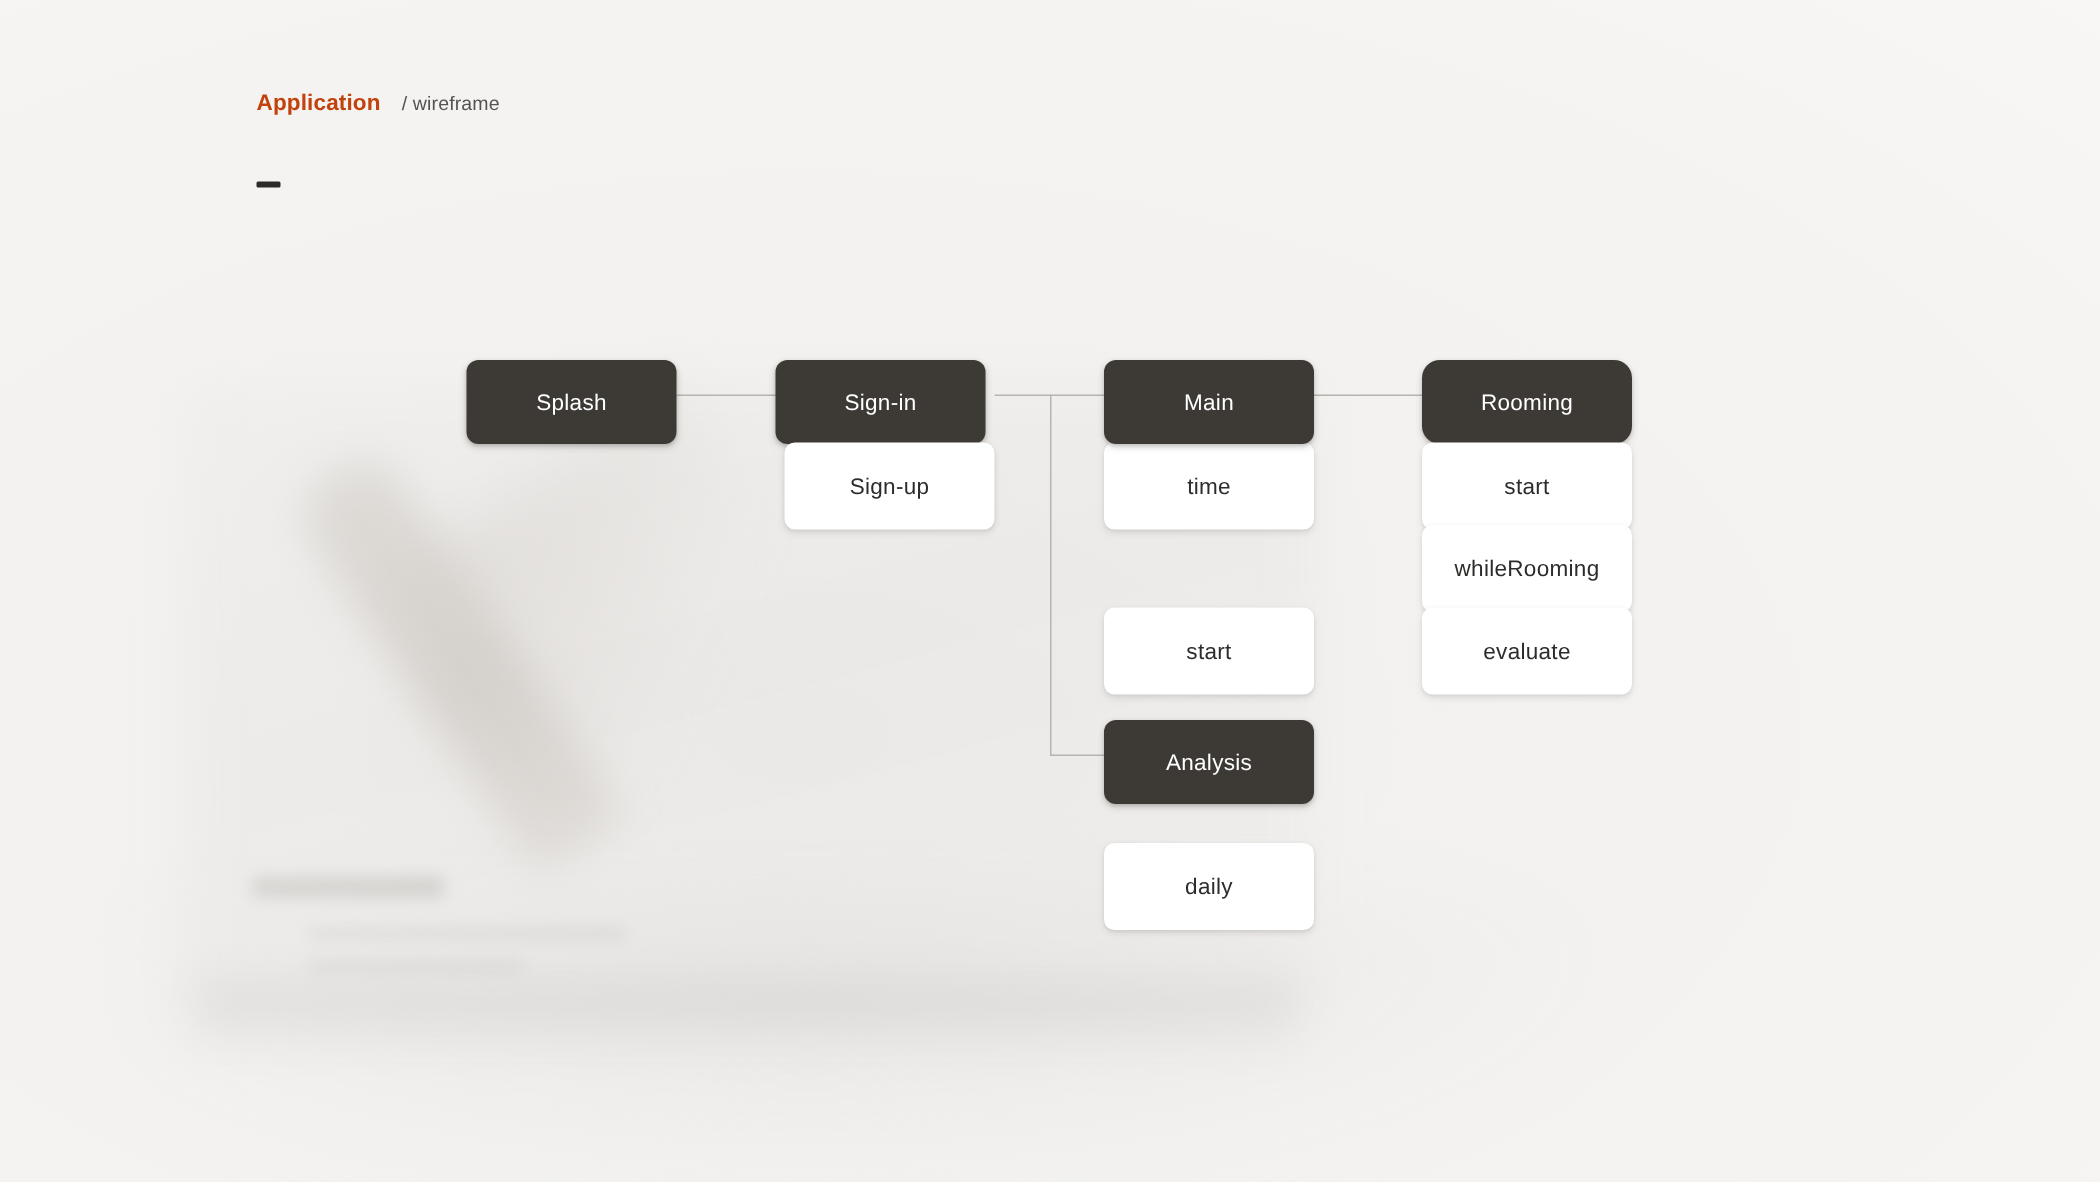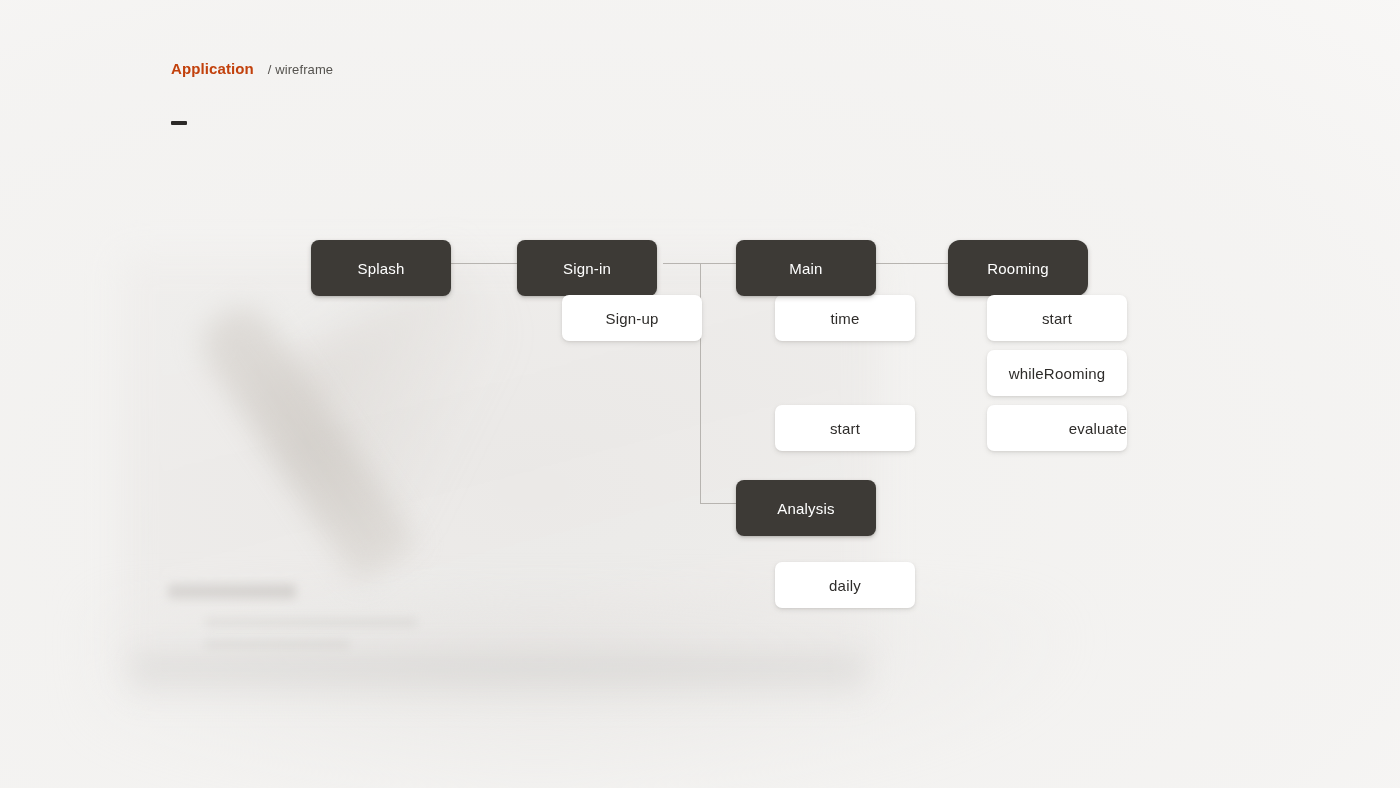--- a/index.html
+++ b/index.html
@@ -147,27 +147,26 @@
   }
   .node-parent {
     height: 56px;
     background: #3d3a36;
     color: #ffffff;
     border-radius: 8px;
     font-size: 15px;
     box-shadow: 0 2px 5px rgba(60,56,52,.22), 0 1px 2px rgba(60,56,52,.14);
   }
   .node-child {
-    height: 46px;
+    height: 58px;
     background: #ffffff;
     color: #2e2c2a;
     border-radius: 7px;
     font-size: 15px;
     box-shadow: 0 2px 5px rgba(120,116,112,.17), 0 1px 2px rgba(120,116,112,.12);
-    margin-left: 39px;
   }
 </style>
 </head>
 <body>
 
 <div id="bg-art">
   <div class="bg-sheet"></div>
   <div class="bg-sheet2"></div>
   <div class="bg-diagonal2"></div>
   <div class="bg-diagonal"></div>
@@ -217,21 +216,21 @@
 
   <div class="node node-parent" style="left:948px; top:240px;border-radius:12px;">
     <span>Rooming</span>
   </div>
   <div class="node node-child" style="left:948px; top:295px;">
     <span>start</span>
   </div>
   <div class="node node-child" style="left:948px; top:350px;justify-content:center;">
     <span>whileRooming</span>
   </div>
-  <div class="node node-child" style="left:948px; top:405px;justify-content:flex-end;">
+  <div class="node node-child" style="left:948px; top:405px;">
     <span>evaluate</span>
   </div>
 
   <div class="node node-parent" style="left:736px; top:480px;align-items:center;">
     <span>Analysis</span>
   </div>
   <div class="node node-child" style="left:736px; top:562px;">
     <span>daily</span>
   </div>
 

